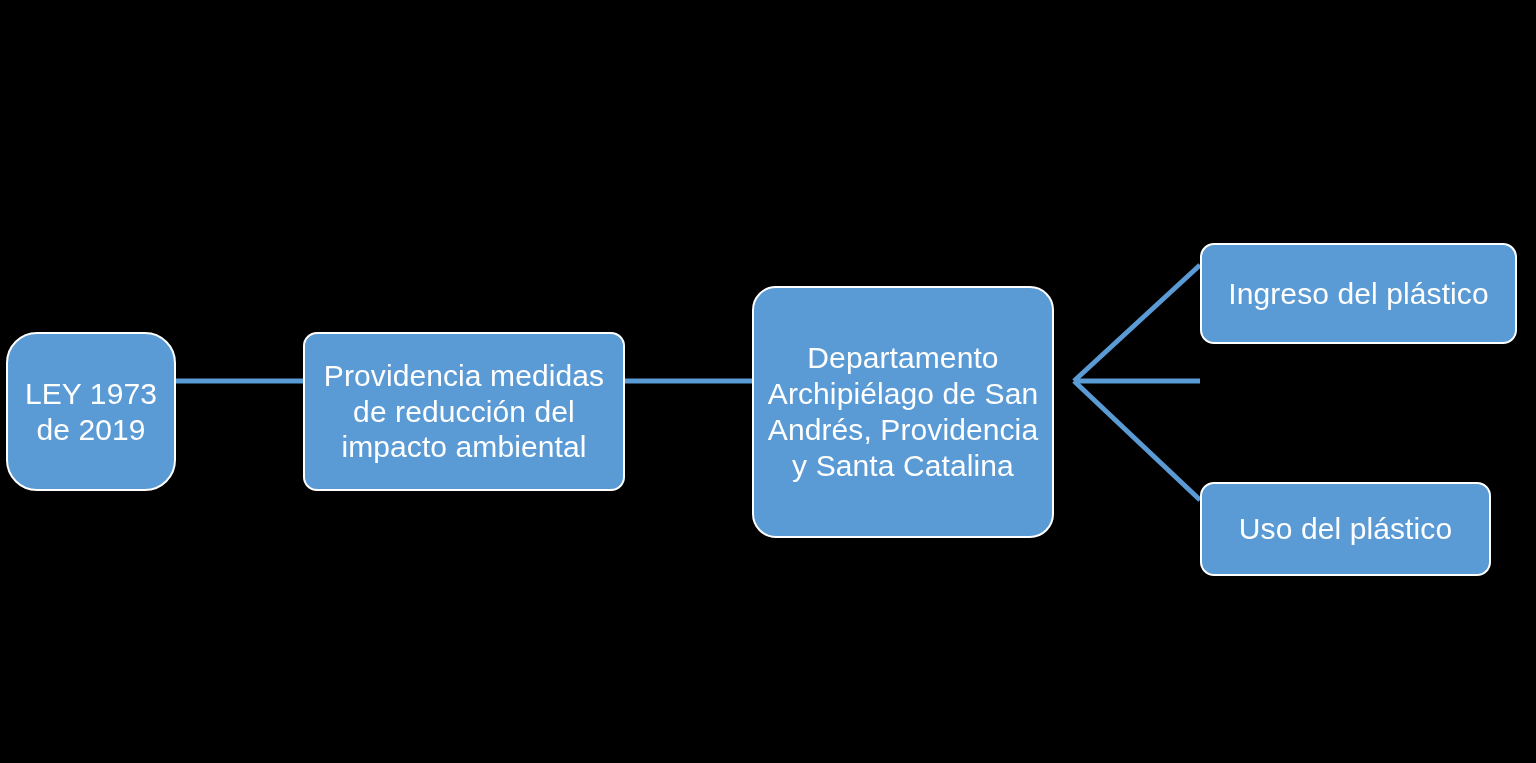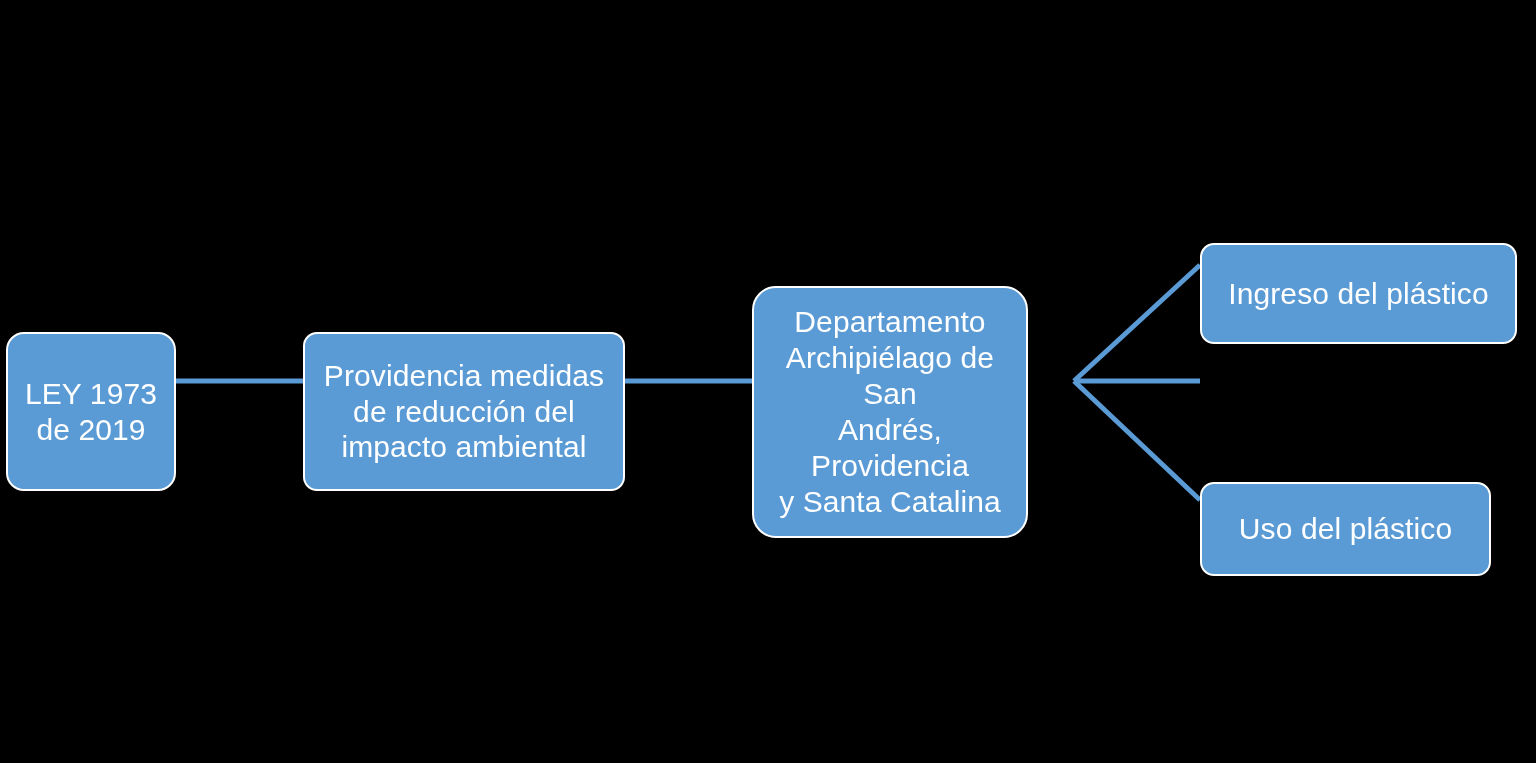--- a/index.html
+++ b/index.html
@@ -41,34 +41,34 @@
     padding: 2px 10px;
     white-space: pre-line;
     margin-top: 31px;
   }
   #node-ley {
     left: 6px;
     top: 301px;
     width: 170px;
     height: 159px;
     font-size: 30px;
-    border-radius: 18px;
+    border-radius: 31px;
   }
   #node-medidas {
     left: 303px;
     top: 301px;
     width: 322px;
     height: 159px;
     font-size: 30px;
     border-radius: 14px;
   }
   #node-departamento {
     left: 752px;
     top: 255px;
-    width: 276px;
+    width: 302px;
     height: 252px;
     font-size: 30px;
     border-radius: 24px;
     line-height: 1.2;
   }
   #node-ingreso {
     left: 1200px;
     top: 212px;
     width: 317px;
     height: 101px;

